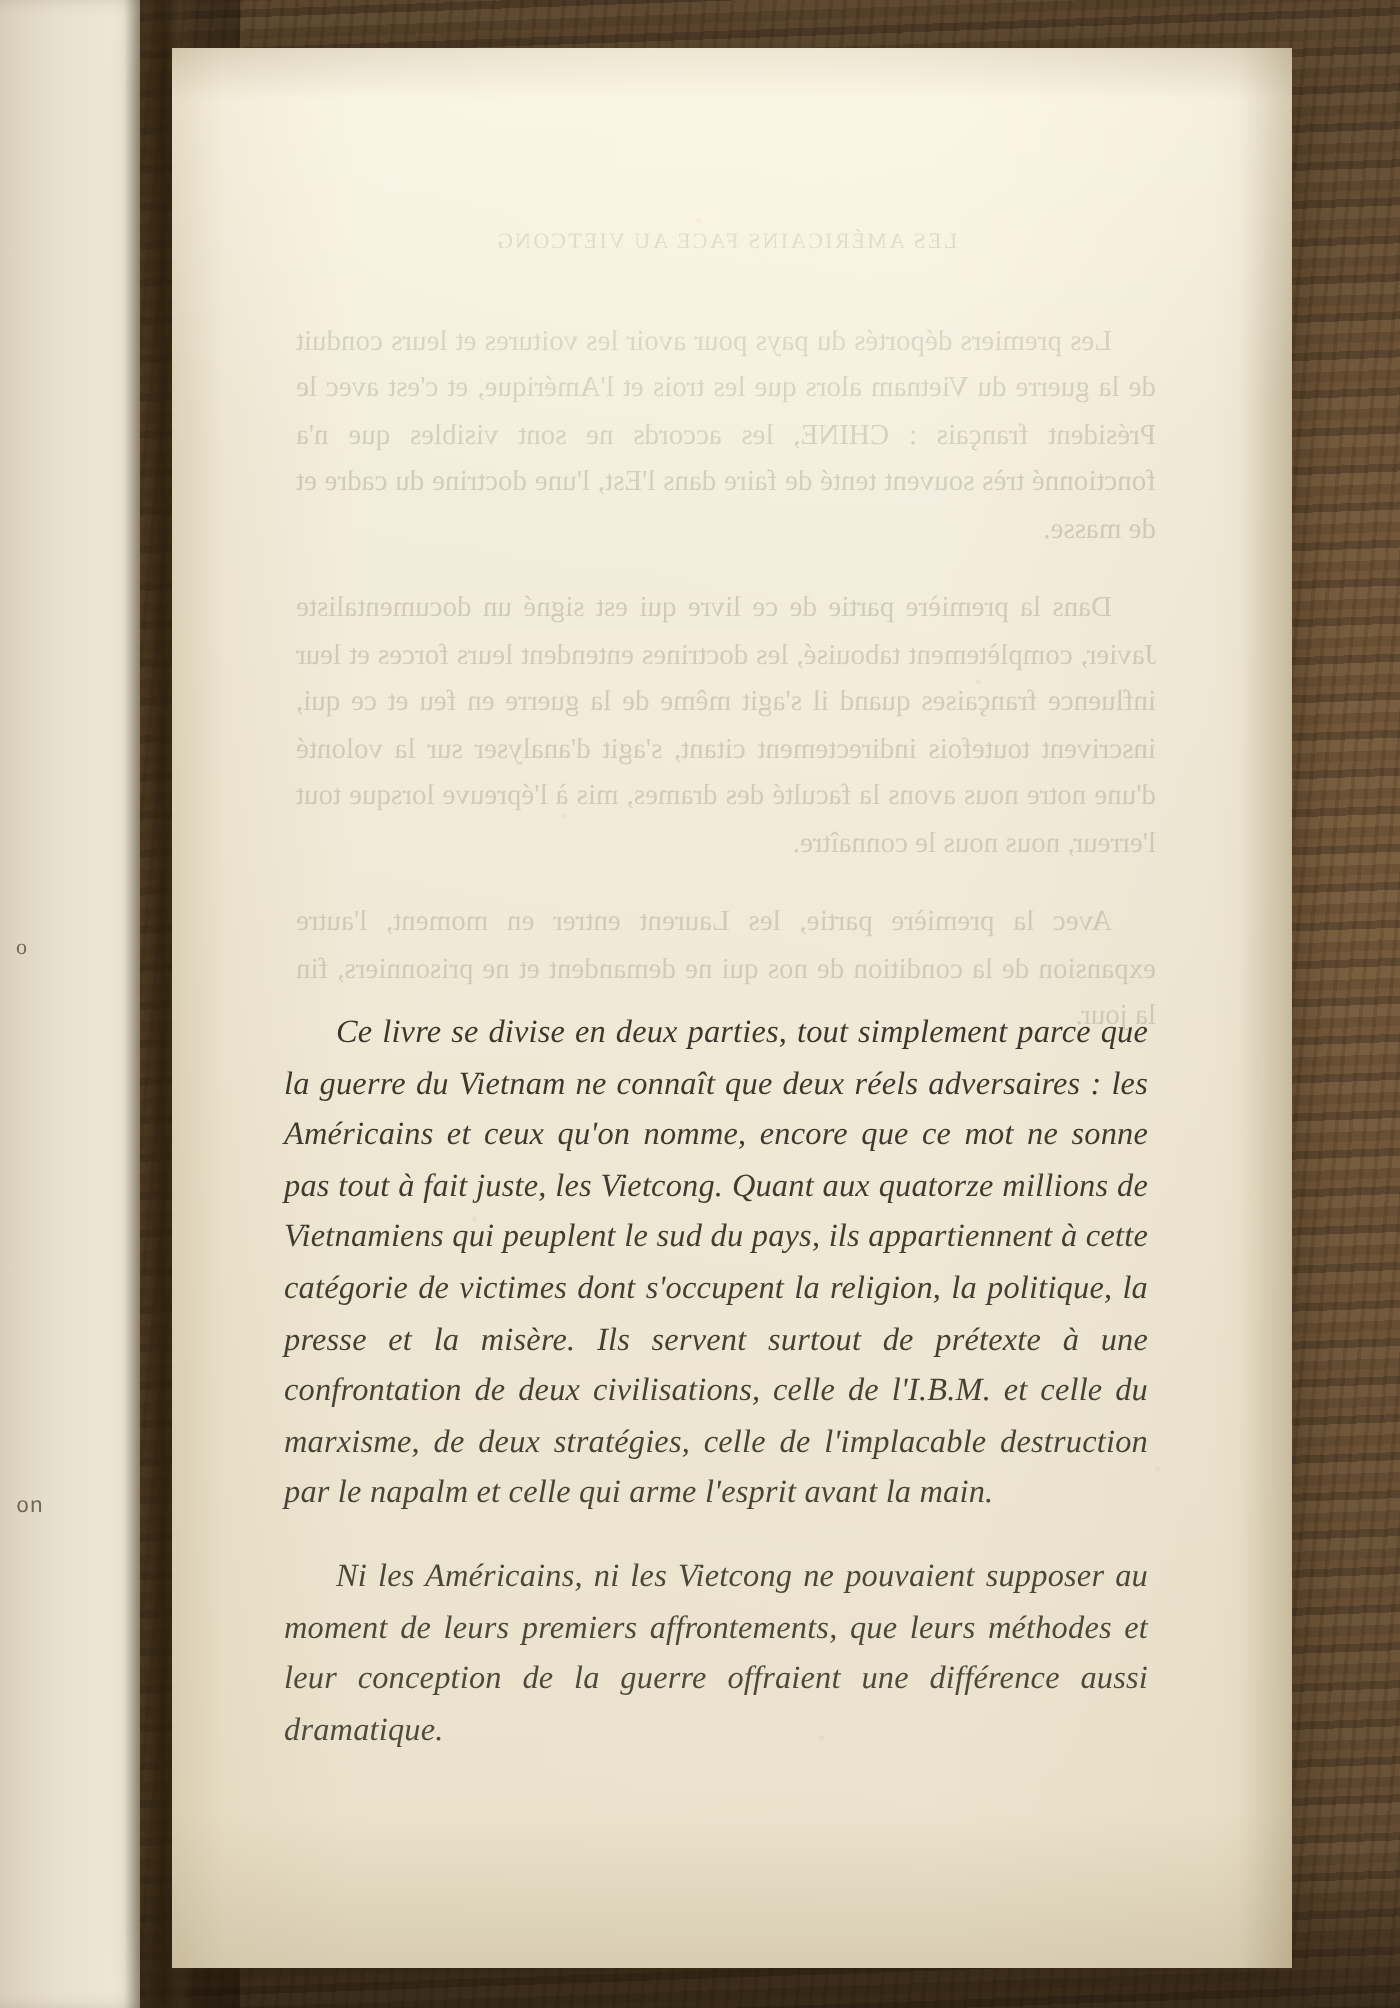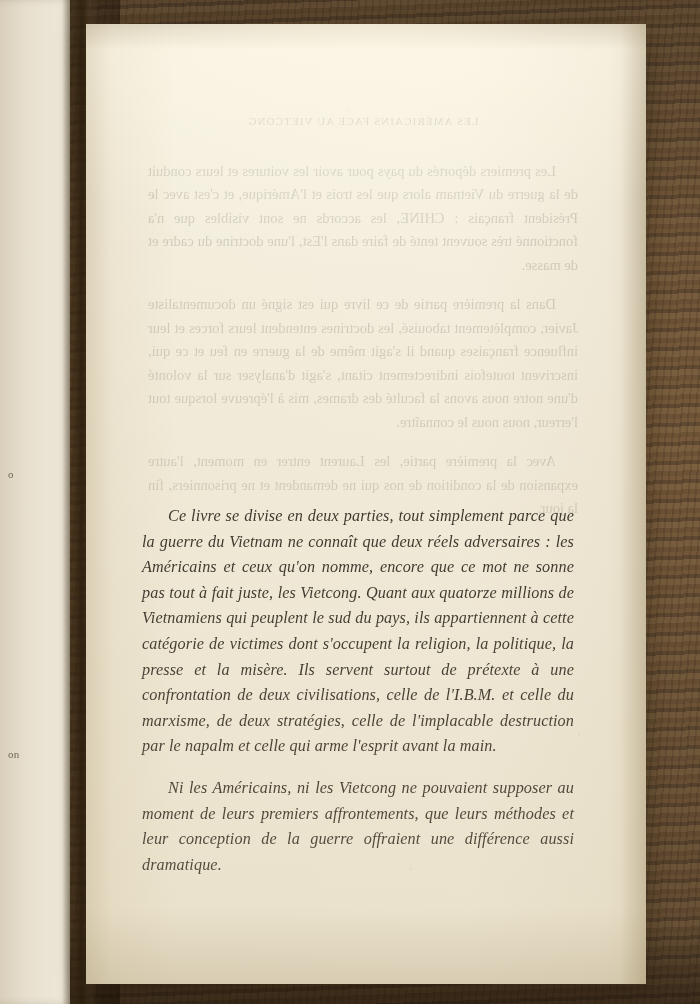--- a/index.html
+++ b/index.html
@@ -194,21 +194,21 @@
 <div class="scene">
 
   <div class="desk">
     <div class="desk-grain"></div>
   </div>
   <div class="desk-shadow-left"></div>
   <div class="desk-shadow-bottom"></div>
 
   <div class="left-page">
     <div class="left-page-text" style="top:468px;">o</div>
-    <div class="left-page-text" style="top:748px;">on</div>
+    <div class="left-page-text" style="top:748px;font-family:Liberation Mono, monospace;">on</div>
   </div>
 
   <div class="gutter"></div>
 
   <div class="page">
     <div class="page-topfold"></div>
     <div class="page-rightedge"></div>
 
     <div class="showthrough">
       <div class="head">LES AMÉRICAINS FACE AU VIETCONG</div>

